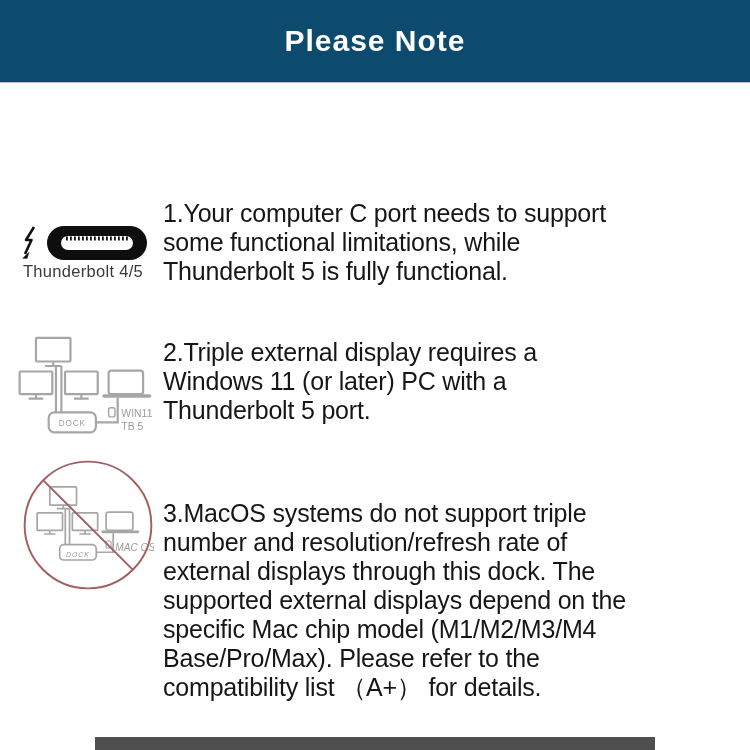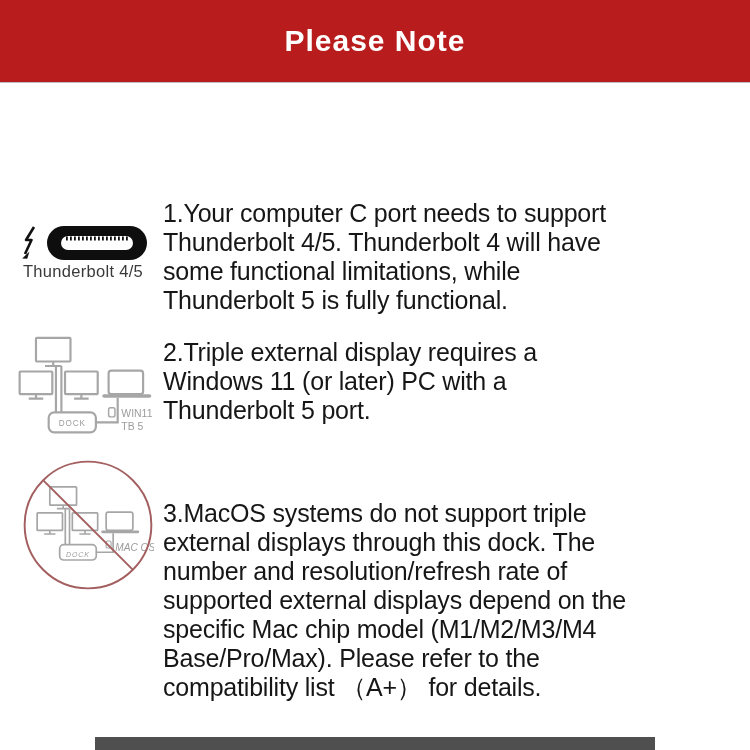--- a/index.html
+++ b/index.html
@@ -3,21 +3,21 @@
 <meta charset="utf-8">
 <style>
   html,body{margin:0;padding:0;}
   body{
     width:750px;height:750px;position:relative;overflow:hidden;
     background:#ffffff;
     font-family:"Liberation Sans", sans-serif;
   }
   .header{
     position:absolute;top:0;left:0;width:750px;height:82px;
-    background:#b91c1c;display:flex;align-items:center;justify-content:center;
+    background:#0c4a6e;display:flex;align-items:center;justify-content:center;
     box-shadow:0 1px 0 rgba(0,0,0,.25);
   }
   .header-title{
     color:#ffffff;font-size:30px;font-weight:bold;letter-spacing:1px;
   }
   .footer-bar{
     position:absolute;bottom:0;left:50%;transform:translateX(-50%);
     width:560px;height:13px;background:#4f4f4f;
   }
   .note-text{
@@ -55,21 +55,20 @@
       <rect x="1" y="2" width="100" height="34" rx="17" fill="#0e0e0e"></rect>
       <rect x="15" y="12" width="72" height="14" rx="7" fill="#ffffff"></rect>
       <line x1="20" y1="14.5" x2="82" y2="14.5" stroke="#0e0e0e" stroke-width="4" stroke-dasharray="1.8 2.2"></line>
     </svg>
   </div>
   <div class="tb-label">Thunderbolt 4/5</div>
 </div>
 
 <div class="note-text" id="item1-text">
   <div class="note-line">1.Your computer C port needs to support</div>
-  <div class="note-line">Thunderbolt 4/5. Thunderbolt 4 will have</div>
   <div class="note-line">some functional limitations, while</div>
   <div class="note-line">Thunderbolt 5 is fully functional.</div>
 </div>
 
 <div class="icon-block" id="item2-icon">
   <svg width="138" height="100" viewBox="0 0 152 110">
     <g fill="none" stroke="#a6a6a6" stroke-width="2.4">
 
       <rect x="22" y="2" width="38" height="26" rx="1"></rect>
       <path d="M41 28 V33 M32 33 H50"></path>
@@ -123,21 +122,21 @@
     <text class="diag-label" x="106" y="114" font-size="11.5" fill="#9c9c9c">MAC OS</text>
     <g>
       <circle cx="75" cy="85" r="72" fill="none" stroke="#a35f5f" stroke-width="2.2"></circle>
       <line x1="24.5" y1="34.5" x2="125.5" y2="135.5" stroke="#a35f5f" stroke-width="2.2"></line>
     </g>
   </svg>
 </div>
 
 <div class="note-text" id="item3-text">
   <div class="note-line">3.MacOS systems do not support triple</div>
+  <div class="note-line">number and resolution/refresh rate of</div>
   <div class="note-line">external displays through this dock. The</div>
-  <div class="note-line">number and resolution/refresh rate of</div>
   <div class="note-line">supported external displays depend on the</div>
   <div class="note-line">specific Mac chip model (M1/M2/M3/M4</div>
   <div class="note-line">Base/Pro/Max). Please refer to the</div>
   <div class="note-line">compatibility list （A+） for details.</div>
 </div>
 
 <div class="footer-bar"></div>
 
 </body></html>

